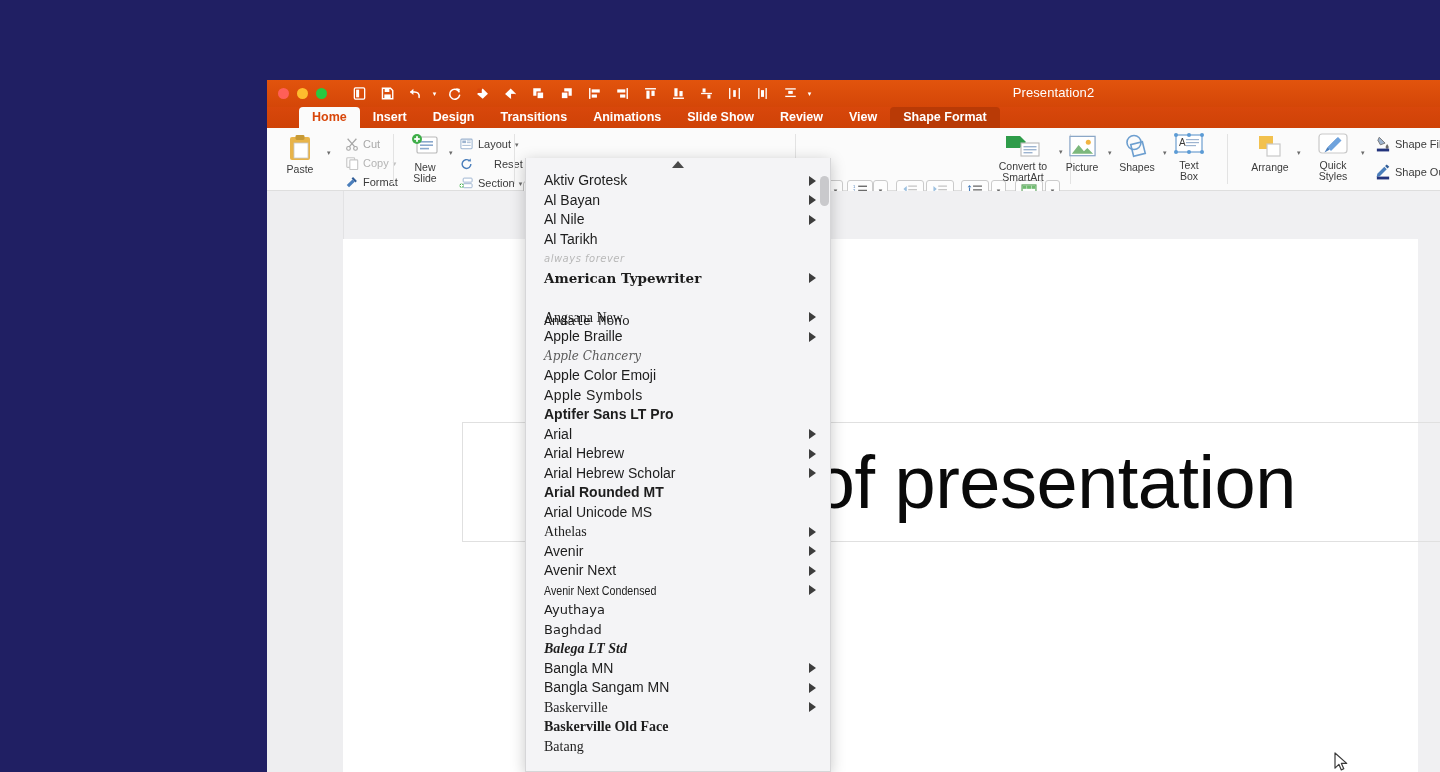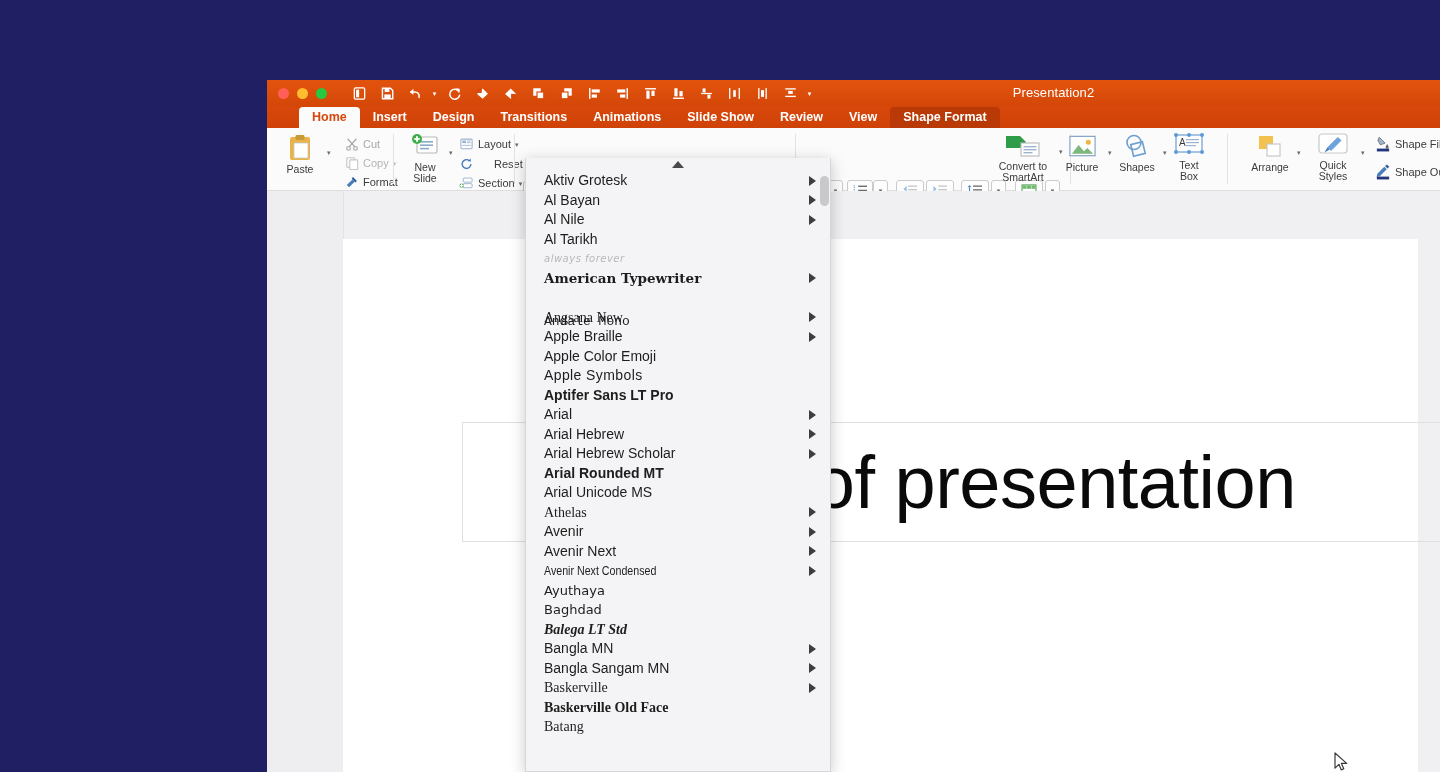--- a/index.html
+++ b/index.html
@@ -885,20 +885,23 @@
         </div>
         <div class="fitem">
           <span class="fname fv-serif">Angsana New</span>
           <span class="arrow"></span>
         </div>
         <div class="fitem">
           <span class="fname fv-sans">Apple Braille</span>
           <span class="arrow"></span>
         </div>
         <div class="fitem">
+          <span class="fname fv-script">Apple Chancery</span>
+        </div>
+        <div class="fitem">
           <span class="fname fv-sans">Apple Color Emoji</span>
         </div>
         <div class="fitem">
           <span class="fname fv-sans-l">Apple Symbols</span>
         </div>
         <div class="fitem">
           <span class="fname fv-bold">Aptifer Sans LT Pro</span>
         </div>
         <div class="fitem">
           <span class="fname fv-sans">Arial</span>

